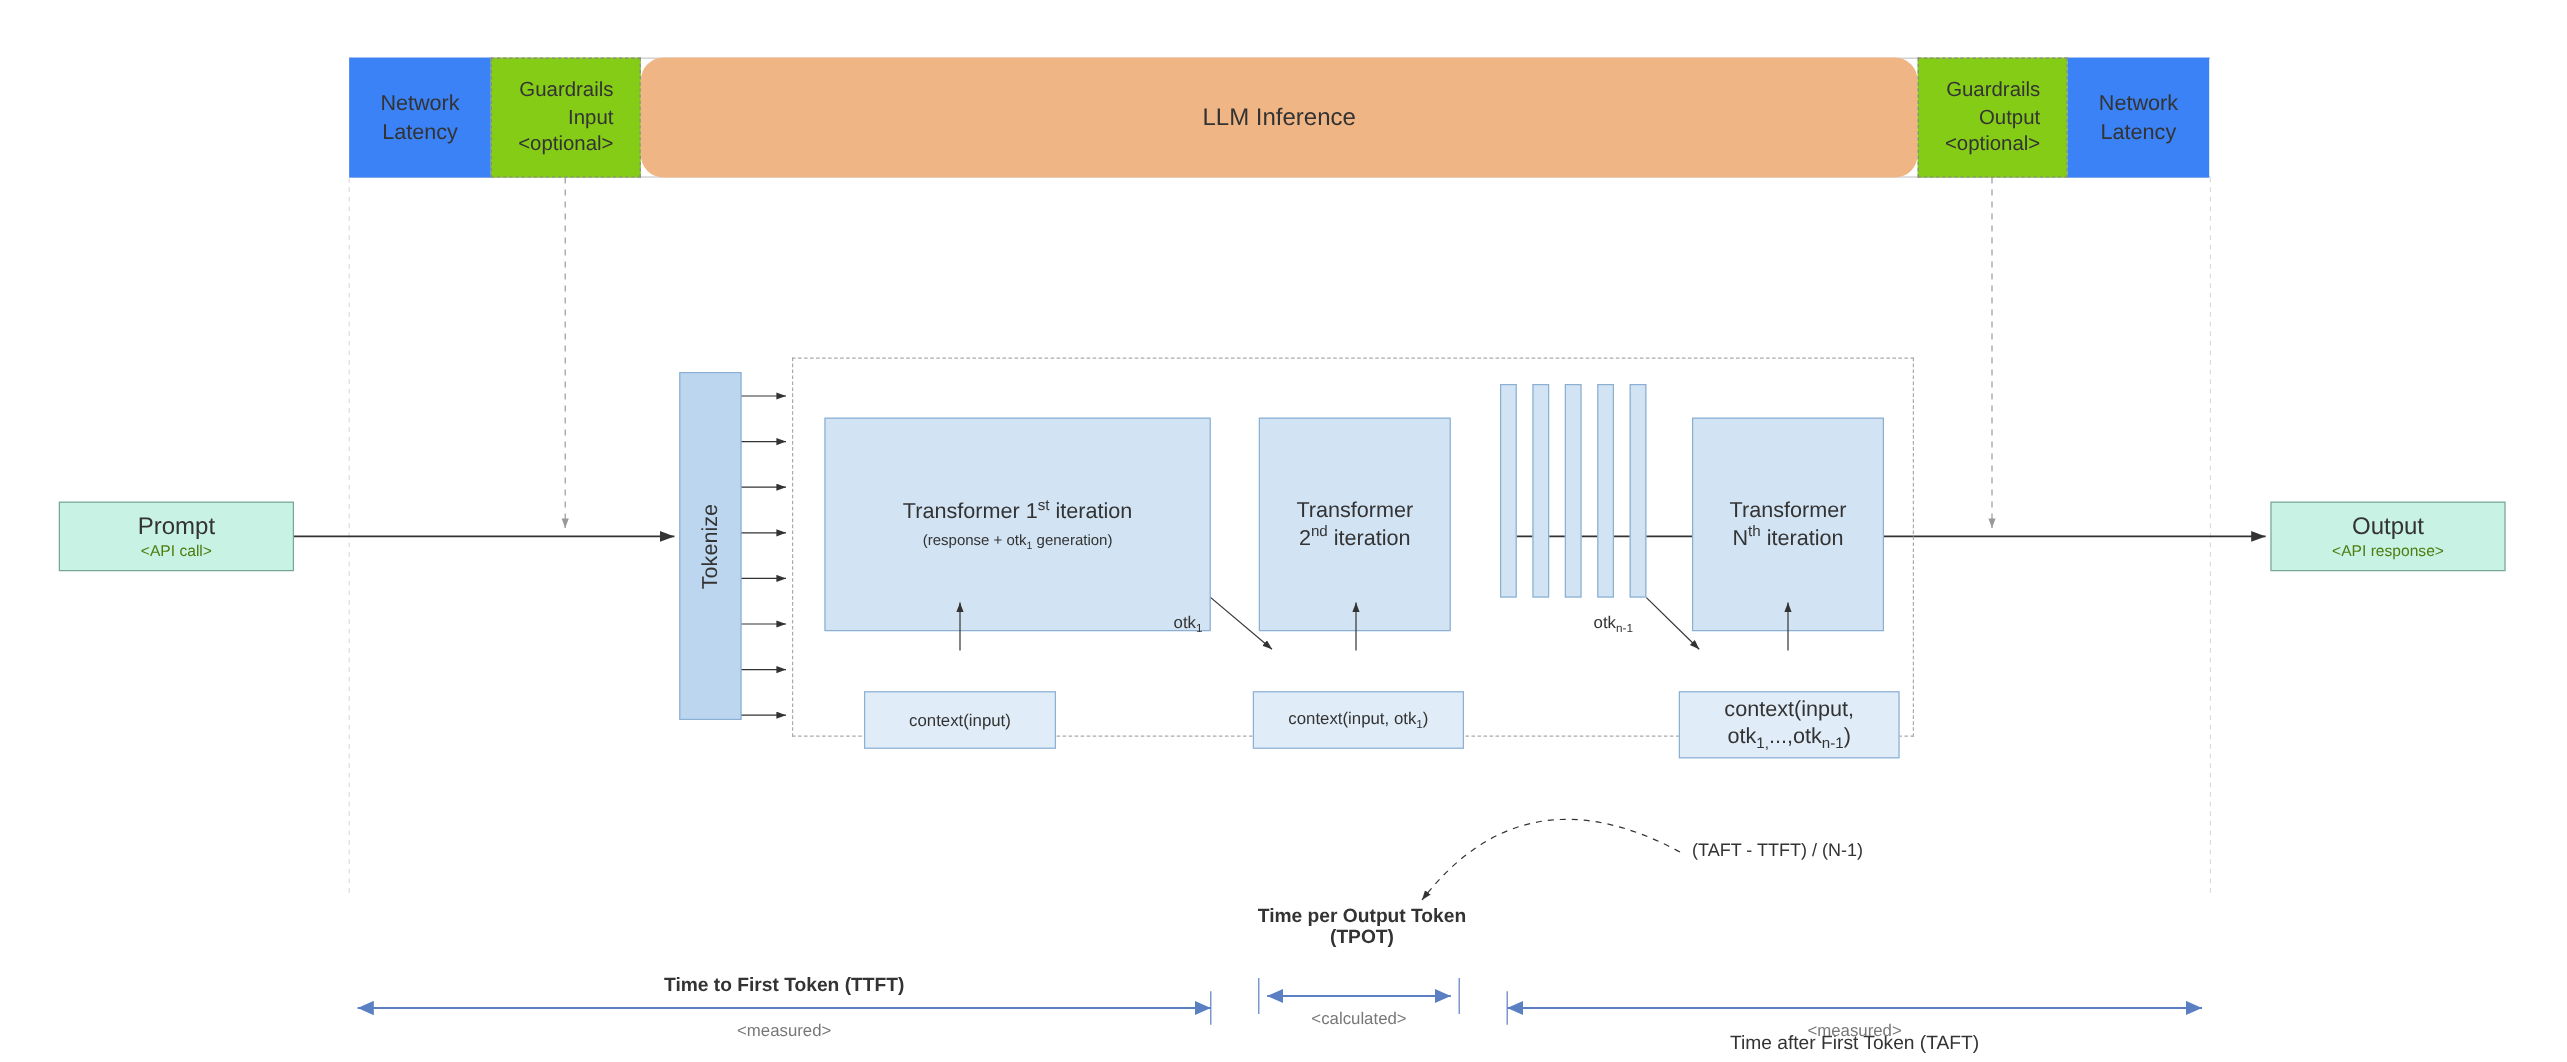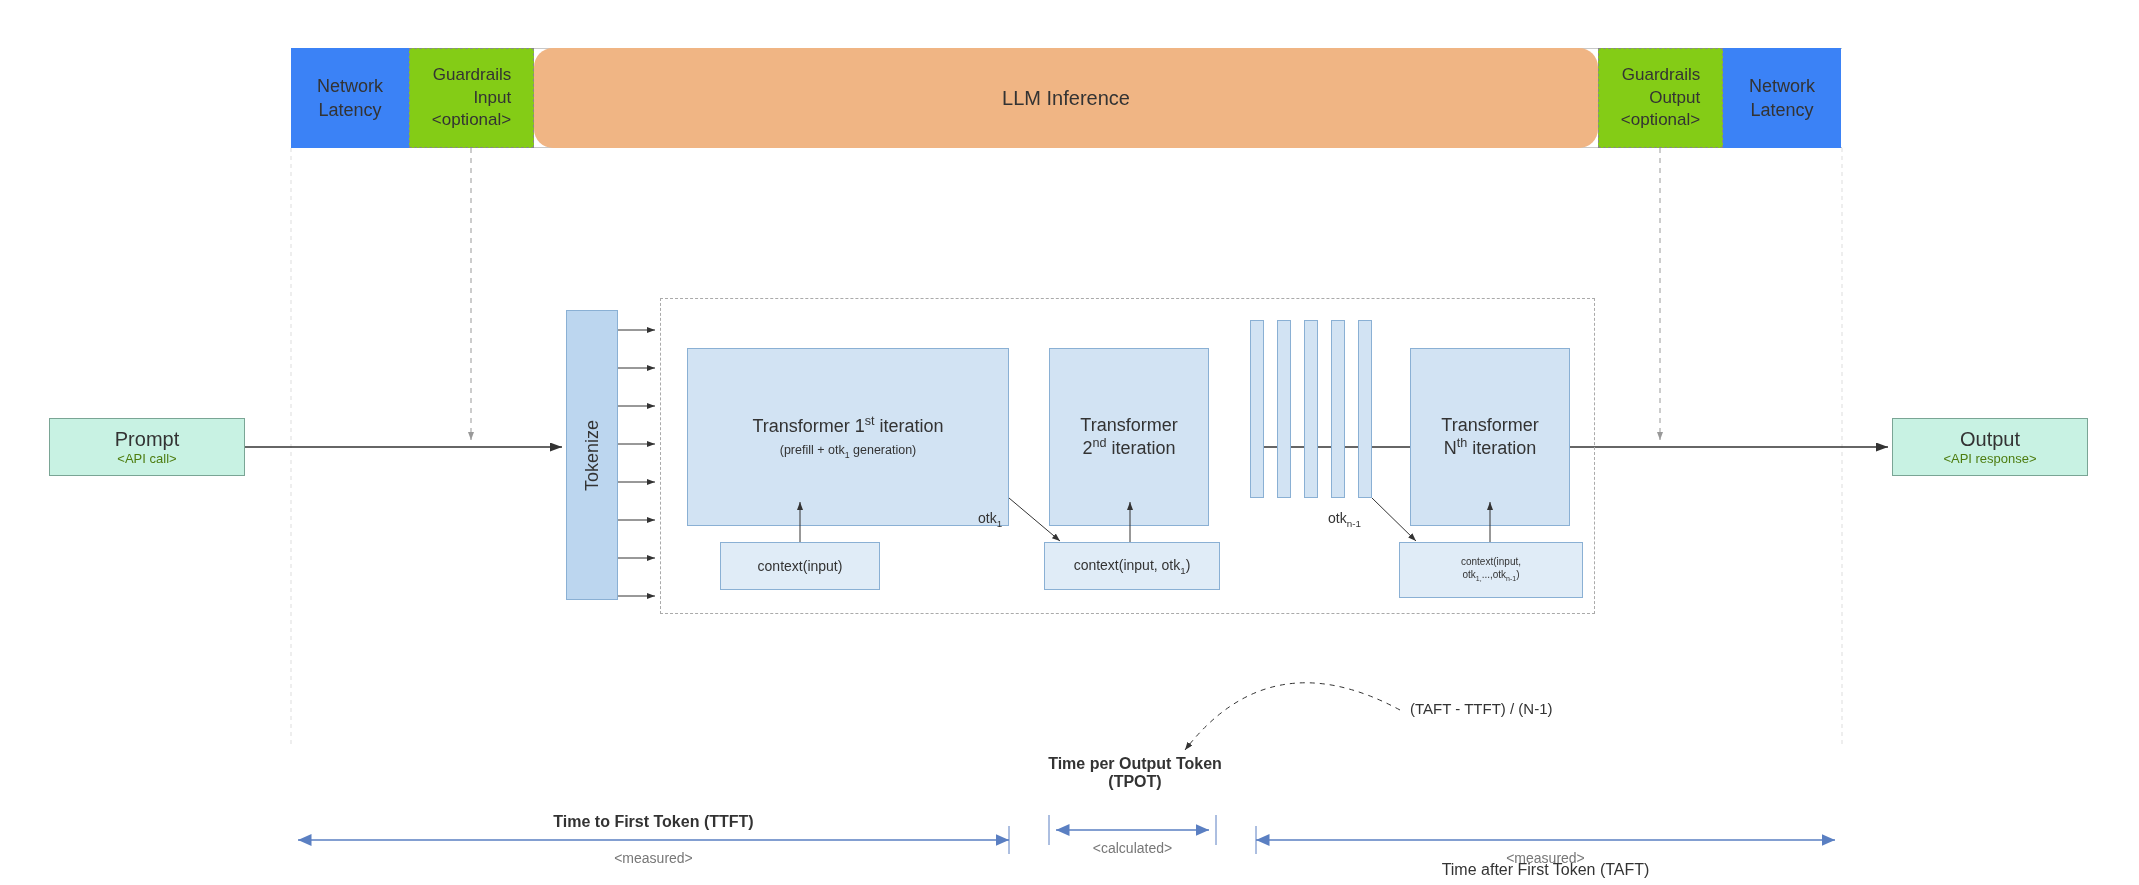--- a/index.html
+++ b/index.html
@@ -15,21 +15,21 @@
   }
   .abs { position: absolute; }
   .center-text { display:flex; flex-direction:column; align-items:center; justify-content:center; text-align:center; }
   .stage-box { border:1px solid #c8c8c8; }
   .network-latency { background:#3b82f6; }
   .guardrails { background:#84cc16; border:1px dashed #888;text-align:right; }
   .llm-inf { background:#f0b584; }
   .prompt-box, .output-box { background:#c8f2e3; border:1px solid #7aa595; }
   .tokenize { background:#bcd6ef; border:1px solid #8ab0d4; writing-mode: vertical-rl; transform: rotate(180deg); }
   .transformer { background:#d2e3f3; border:1px solid #8ab0d4;margin-top:28px; }
-  .context-box { background:#e0ecf7; border:1px solid #8ab0d4; }
+  .context-box { background:#e0ecf7; border:1px solid #8ab0d4;margin-top:34px; }
   .small-bar { background:#d2e3f3; border:1px solid #8ab0d4; }
   .tok-dashed { border:1px dashed #aaa; }
   .sub { font-size:13px; color:#4d7c0f; }
   .bold { font-weight:bold; }
   .ital-angle { color:#777; font-size:14px; }
   .svg-layer { position:absolute; left:0; top:0; pointer-events:none; }
   sup { font-size:0.7em; }
   sub.ss { font-size:0.7em; vertical-align: sub; }
 </style>
 </head>
@@ -119,21 +119,21 @@
   <line x1="618" y1="596" x2="655" y2="596" stroke="#333" marker-end="url(#arrBlack)"></line>
 </svg>
 
 <div class="abs tok-dashed" style="left:660px; top:298px; width:935px; height:316px;"></div>
 
 <div class="abs transformer center-text" style="left:687px; top:320px; width:322px; height:178px;">
   <div style="font-size:18px;">
     <span>Transformer 1</span><sup>st</sup><span> iteration</span>
   </div>
   <div style="font-size:12.5px; margin-top:6px;">
-    <span>(prefill + otk</span><sub class="ss">1</sub><span> generation)</span>
+    <span>(response + otk</span><sub class="ss">1</sub><span> generation)</span>
   </div>
 </div>
 
 <div class="abs transformer center-text" style="left:1049px; top:320px; width:160px; height:178px;">
   <div style="font-size:18px;">Transformer</div>
   <div style="font-size:18px;">
     <span>2</span><sup>nd</sup><span> iteration</span>
   </div>
 </div>
 
@@ -153,21 +153,21 @@
 <div class="abs context-box center-text" style="left:720px; top:542px; width:160px; height:48px; font-size:14px;">
   <span>context(input)</span>
 </div>
 
 <div class="abs context-box center-text" style="left:1044px; top:542px; width:176px; height:48px; font-size:14px;">
   <span>
     <span>context(input, otk</span><sub class="ss">1</sub><span>)</span>
   </span>
 </div>
 
-<div class="abs context-box center-text" style="left:1399px; top:542px; width:184px; height:56px; font-size:10px; line-height:1.25;">
+<div class="abs context-box center-text" style="left:1399px; top:542px; width:184px; height:56px; font-size:18px; line-height:1.25;">
   <div>context(input,</div>
   <div>
     <span>otk</span><sub class="ss">1,</sub><span>...,otk</span><sub class="ss">n-1</sub><span>)</span>
   </div>
 </div>
 
 <svg class="svg-layer" width="2139" height="885">
   <line x1="800" y1="542" x2="800" y2="502" stroke="#333" marker-end="url(#arrBlack)"></line>
   <line x1="1130" y1="542" x2="1130" y2="502" stroke="#333" marker-end="url(#arrBlack)"></line>
   <line x1="1490" y1="542" x2="1490" y2="502" stroke="#333" marker-end="url(#arrBlack)"></line>

